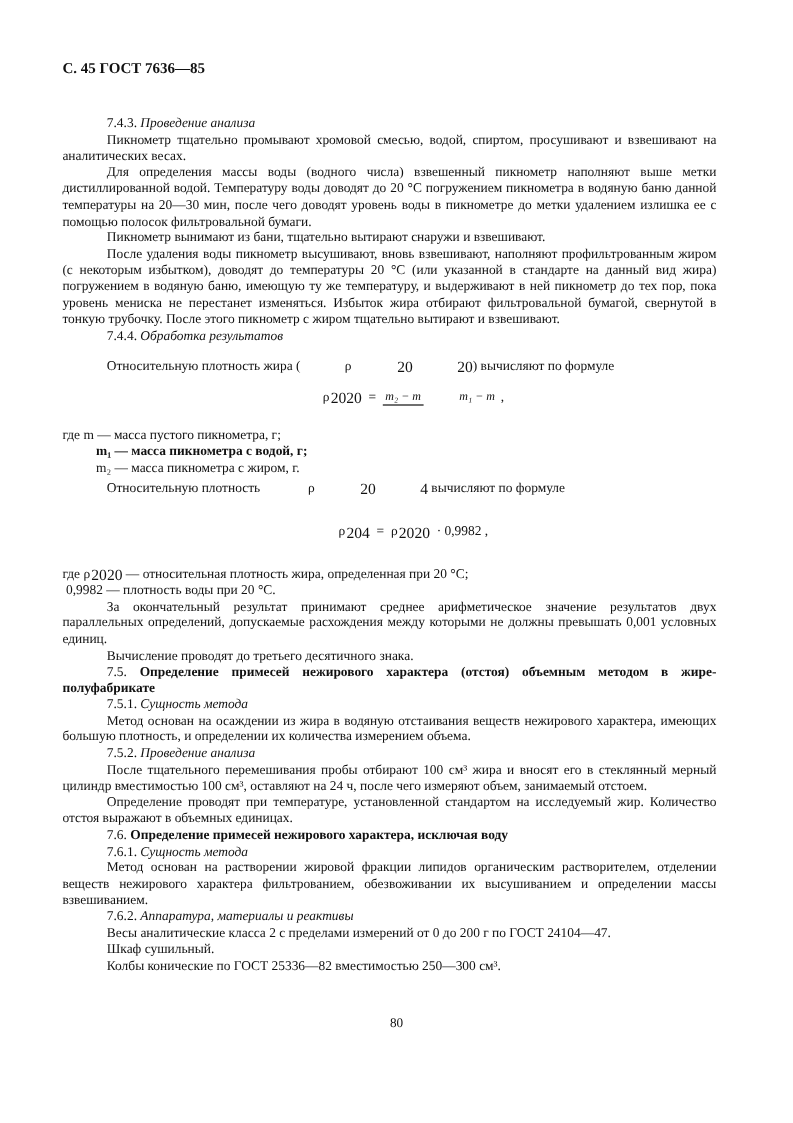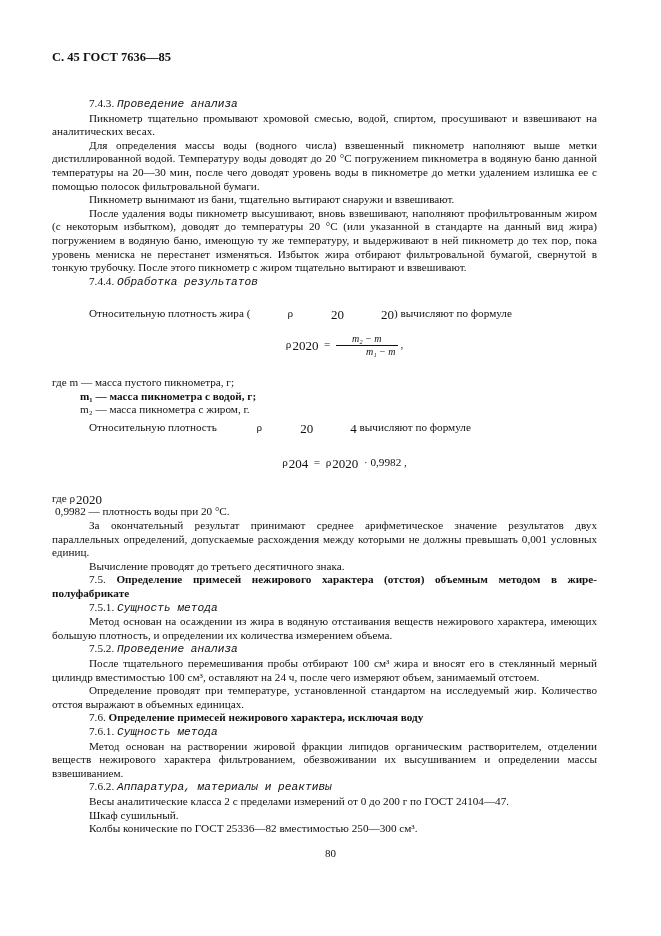--- a/index.html
+++ b/index.html
@@ -2,45 +2,45 @@
 <html><head>
 <meta charset="utf-8">
 <style>
   html, body { margin:0; padding:0; background:#fff; }
   body { width:661px; height:936px; position:relative; overflow:hidden;
          font-family:"Liberation Serif", "DejaVu Serif", serif; color:#111; }
   .page { position:absolute; left:52px; top:0; width:545px; font-size:11.2px; line-height:13.6px; }
   .hdr { position:absolute; left:52px; top:50px; font-weight:bold; font-size:12.5px; }
   .p { text-align:justify; margin:0; }
   .ind { text-indent:37px; }
-  .it { font-style:italic;font-family:Liberation Mono, monospace; }
+  .it { font-style:italic; }
   .b { font-weight:bold; }
   .rho { display:inline-block; position:relative; font-style:normal; }
   .ri { display:inline-flex; vertical-align:middle; font-size:13px; line-height:7px; margin-left:1px; }
   .formula { text-align:center; margin:0; }
-  .frac { display:inline-flex; flex-direction:column; vertical-align:middle; text-align:center; font-style:italic; font-size:10px; line-height:12px; }
+  .frac { display:inline-flex; flex-direction:row; vertical-align:middle; text-align:center; font-style:italic; font-size:10px; line-height:12px; }
   .frac .num { border-bottom:1px solid #111; padding:0 2px; }
   .frac .den { padding:0 2px;margin-left:28px; }
   .pagenum { position:absolute; left:0; width:661px; top:847px; text-align:center; font-size:11px; }
 </style>
 </head>
 <body>
 
 <div class="hdr">С. 45 ГОСТ 7636—85</div>
 
 <div class="page">
   <div style="position:absolute; top:97px; width:545px;">
     <p class="p ind"><span>7.4.3.</span> <span class="it">Проведение анализа</span></p>
     <p class="p ind">Пикнометр тщательно промывают хромовой смесью, водой, спиртом, просушивают и взвешивают на аналитических весах.</p>
     <p class="p ind">Для определения массы воды (водного числа) взвешенный пикнометр наполняют выше метки дистиллированной водой. Температуру воды доводят до 20 °С погружением пикнометра в водяную баню данной температуры на 20—30 мин, после чего доводят уровень воды в пикнометре до метки удалением излишка ее с помощью полосок фильтровальной бумаги.</p>
     <p class="p ind">Пикнометр вынимают из бани, тщательно вытирают снаружи и взвешивают.</p>
     <p class="p ind">После удаления воды пикнометр высушивают, вновь взвешивают, наполняют профильтрованным жиром (с некоторым избытком), доводят до температуры 20 °С (или указанной в стандарте на данный вид жира) погружением в водяную баню, имеющую ту же температуру, и выдерживают в ней пикнометр до тех пор, пока уровень мениска не перестанет изменяться. Избыток жира отбирают фильтровальной бумагой, свернутой в тонкую трубочку. После этого пикнометр с жиром тщательно вытирают и взвешивают.</p>
     <p class="p ind"><span>7.4.4.</span> <span class="it">Обработка результатов</span></p>
 
-    <p class="p ind" style="margin-top:18px;">
+    <p class="p ind" style="margin-top:12px;">
       <span>Относительную плотность жира (</span><span class="rho"><span>ρ</span><span class="ri">
             <span>20</span>
             <span>20</span>
           </span></span><span>) вычисляют по формуле</span>
     </p>
 
     <p class="formula" style="margin:12px 0 18px 40px;">
       <span class="rho"><span>ρ</span><span class="ri">
             <span>20</span>
             <span>20</span>
@@ -73,21 +73,21 @@
       <span class="rho"><span>ρ</span><span class="ri">
             <span>20</span>
             <span>20</span>
           </span></span>
       &nbsp;<span>· 0,9982 ,</span>
     </p>
 
     <p class="p"><span>где </span><span class="rho"><span>ρ</span><span class="ri">
             <span>20</span>
             <span>20</span>
-          </span></span></p>
+          </span></span><span> — относительная плотность жира, определенная при 20 °С;</span></p>
     <p class="p" style="padding-left:3px;">0,9982 — плотность воды при 20 °С.</p>
     <p class="p ind">За окончательный результат принимают среднее арифметическое значение результатов двух параллельных определений, допускаемые расхождения между которыми не должны превышать 0,001 условных единиц.</p>
     <p class="p ind">Вычисление проводят до третьего десятичного знака.</p>
 
     <p class="p ind" style="text-align-last:auto;"><span>7.5.</span> <span class="b">Определение примесей нежирового характера (отстоя) объемным методом в жире-полуфабрикате</span></p>
     <p class="p ind"><span>7.5.1.</span> <span class="it">Сущность метода</span></p>
     <p class="p ind">Метод основан на осаждении из жира в водяную отстаивания веществ нежирового характера, имеющих большую плотность, и определении их количества измерением объема.</p>
     <p class="p ind"><span>7.5.2.</span> <span class="it">Проведение анализа</span></p>
     <p class="p ind">После тщательного перемешивания пробы отбирают 100 см³ жира и вносят его в стеклянный мерный цилиндр вместимостью 100 см³, оставляют на 24 ч, после чего измеряют объем, занимаемый отстоем.</p>
     <p class="p ind">Определение проводят при температуре, установленной стандартом на исследуемый жир. Количество отстоя выражают в объемных единицах.</p>

